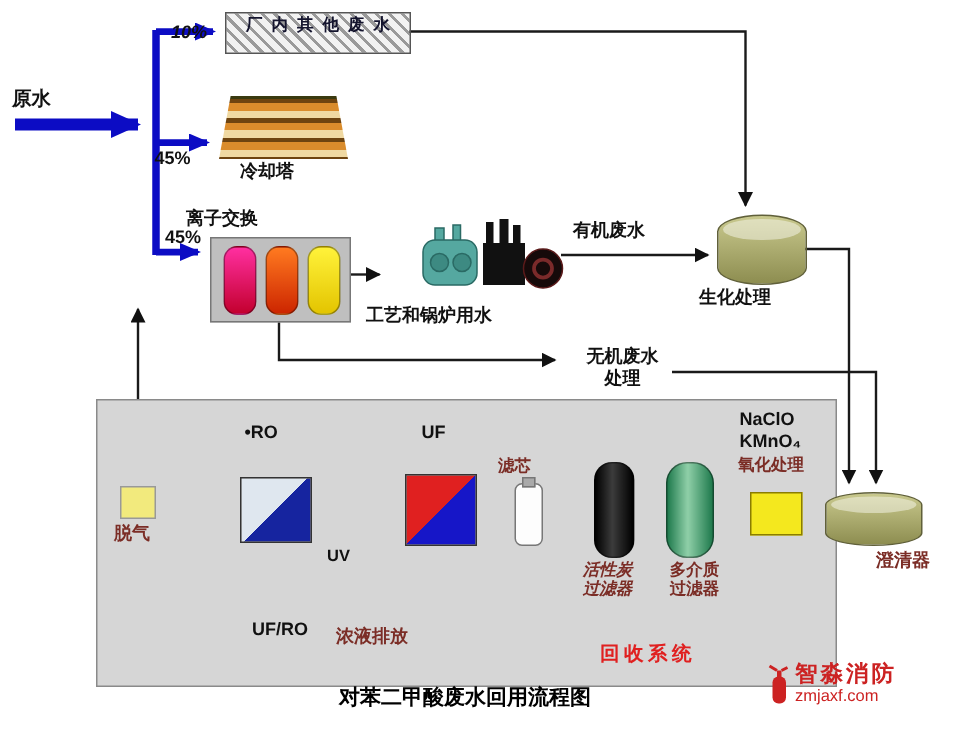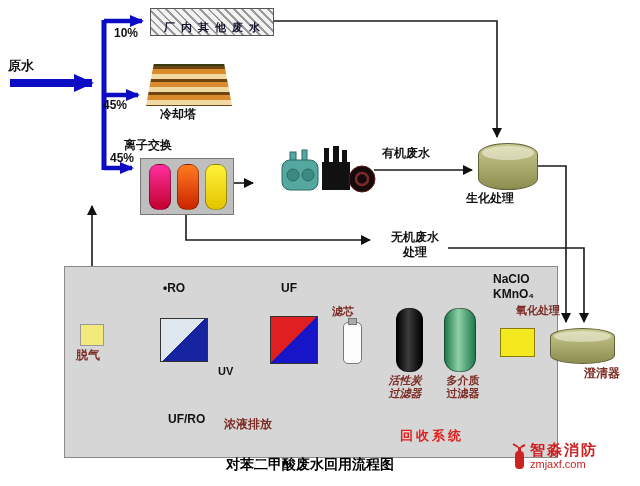--- a/index.html
+++ b/index.html
@@ -10,21 +10,21 @@
   #wires{position:absolute;left:0;top:0;width:640px;height:486px;}
   .abs{position:absolute;}
   .lbl{position:absolute;font-size:12px;font-weight:bold;color:#111;white-space:nowrap;line-height:15px;}
   .lbl.small{font-size:11px;}
   .lbl.dred{color:#7b2d26;}
   .lbl.center{text-align:center;white-space:normal;}
   
   .hatchbox{
     left:150px;top:8px;width:122px;height:26px;border:1px solid #555;
     background:repeating-linear-gradient(45deg,#f2f2f2 0 4px,#9a9a9a 4px 6px);
-    display:flex;align-items:flex-end;justify-content:center;
+    display:flex;align-items:flex-start;justify-content:center;
   }
   .hatchbox span{font-size:11px;font-weight:bold;color:#14142e;letter-spacing:6px;text-indent:6px;}
   
   .tower{
     left:146px;top:64px;width:86px;height:40px;
     clip-path:polygon(9% 0,91% 0,100% 100%,0 100%);
     background:repeating-linear-gradient(to bottom,#6e4410 0 3px,#da8c2c 3px 8px,#f0d9a2 8px 13px);
     border-top:2px solid #3a3a10;
   }
   
@@ -102,21 +102,21 @@
       <line x1="92" y1="324" x2="92" y2="206" marker-end="url(#ak)"></line>
       <polyline points="183,360 183,378 293,378 293,363"></polyline>
       <line x1="238" y1="378" x2="238" y2="405" marker-end="url(#ak)"></line>
     </g>
   </svg>
 
   <div class="lbl" style="left:8px;top:58px;font-size:13px;">原水</div>
   <div class="abs hatchbox">
     <span>厂内其他废水</span>
   </div>
-  <div class="lbl" style="left:114px;top:26px;">10%</div>
+  <div class="lbl" style="left:114px;top:14px;font-style:italic;">10%</div>
 
   <div class="abs tower"></div>
   <div class="lbl" style="left:160px;top:107px;">冷却塔</div>
   <div class="lbl" style="left:103px;top:98px;">45%</div>
 
   <div class="lbl" style="left:124px;top:138px;">离子交换</div>
   <div class="lbl" style="left:110px;top:151px;">45%</div>
   <div class="abs ionbox">
     <span class="pill p1"></span>
     <span class="pill p2"></span>
@@ -129,20 +129,21 @@
     <rect x="4" y="14" width="36" height="30" rx="8" fill="#55a8a0" stroke="#2a6a64"></rect>
     <circle cx="15" cy="29" r="6" fill="#3d8a82" stroke="#2a6a64"></circle>
     <circle cx="30" cy="29" r="6" fill="#3d8a82" stroke="#2a6a64"></circle>
     <rect x="46" y="2" width="5" height="16" fill="#111"></rect>
     <rect x="55" y="0" width="6" height="18" fill="#111"></rect>
     <rect x="64" y="4" width="5" height="14" fill="#111"></rect>
     <rect x="44" y="16" width="28" height="28" fill="#111"></rect>
     <circle cx="84" cy="33" r="13" fill="#160a0a" stroke="#5a1a1a"></circle>
     <circle cx="84" cy="33" r="6" fill="none" stroke="#7a2a2a" stroke-width="2.5"></circle>
   </svg>
+  <div class="lbl" style="left:244px;top:203px;">工艺和锅炉用水</div>
 
   <div class="lbl" style="left:382px;top:146px;">有机废水</div>
   <div class="cyl" style="left:478px;top:143px;width:58px;height:45px;"></div>
   <div class="lbl" style="left:466px;top:191px;">生化处理</div>
 
   <div class="lbl center" style="left:382px;top:230px;width:66px;">
     <span>无机废水</span><br>
     <span>处理</span>
   </div>
 
@@ -168,21 +169,21 @@
   </div>
 
   <div class="pillbig green"></div>
   <div class="lbl small dred center" style="left:437px;top:374px;width:52px;line-height:13px;">
     <span>多介质</span><br>
     <span>过滤器</span>
   </div>
 
   <div class="lbl" style="left:493px;top:272px;">NaClO</div>
   <div class="lbl" style="left:493px;top:287px;">KMnO₄</div>
-  <div class="lbl small dred" style="left:492px;top:303px;margin-left:24px;">氧化处理</div>
+  <div class="lbl small dred" style="left:492px;top:303px;">氧化处理</div>
   <div class="ybox" style="left:500px;top:328px;width:33px;height:27px;"></div>
 
   <div class="cyl" style="left:550px;top:328px;width:63px;height:34px;"></div>
   <div class="lbl dred" style="left:548px;top:366px;margin-left:36px;">澄清器</div>
 
   <div class="lbl" style="left:168px;top:412px;">UF/RO</div>
   <div class="lbl dred" style="left:224px;top:417px;">浓液排放</div>
 
   <div class="abs recovery">回收系统</div>
 

